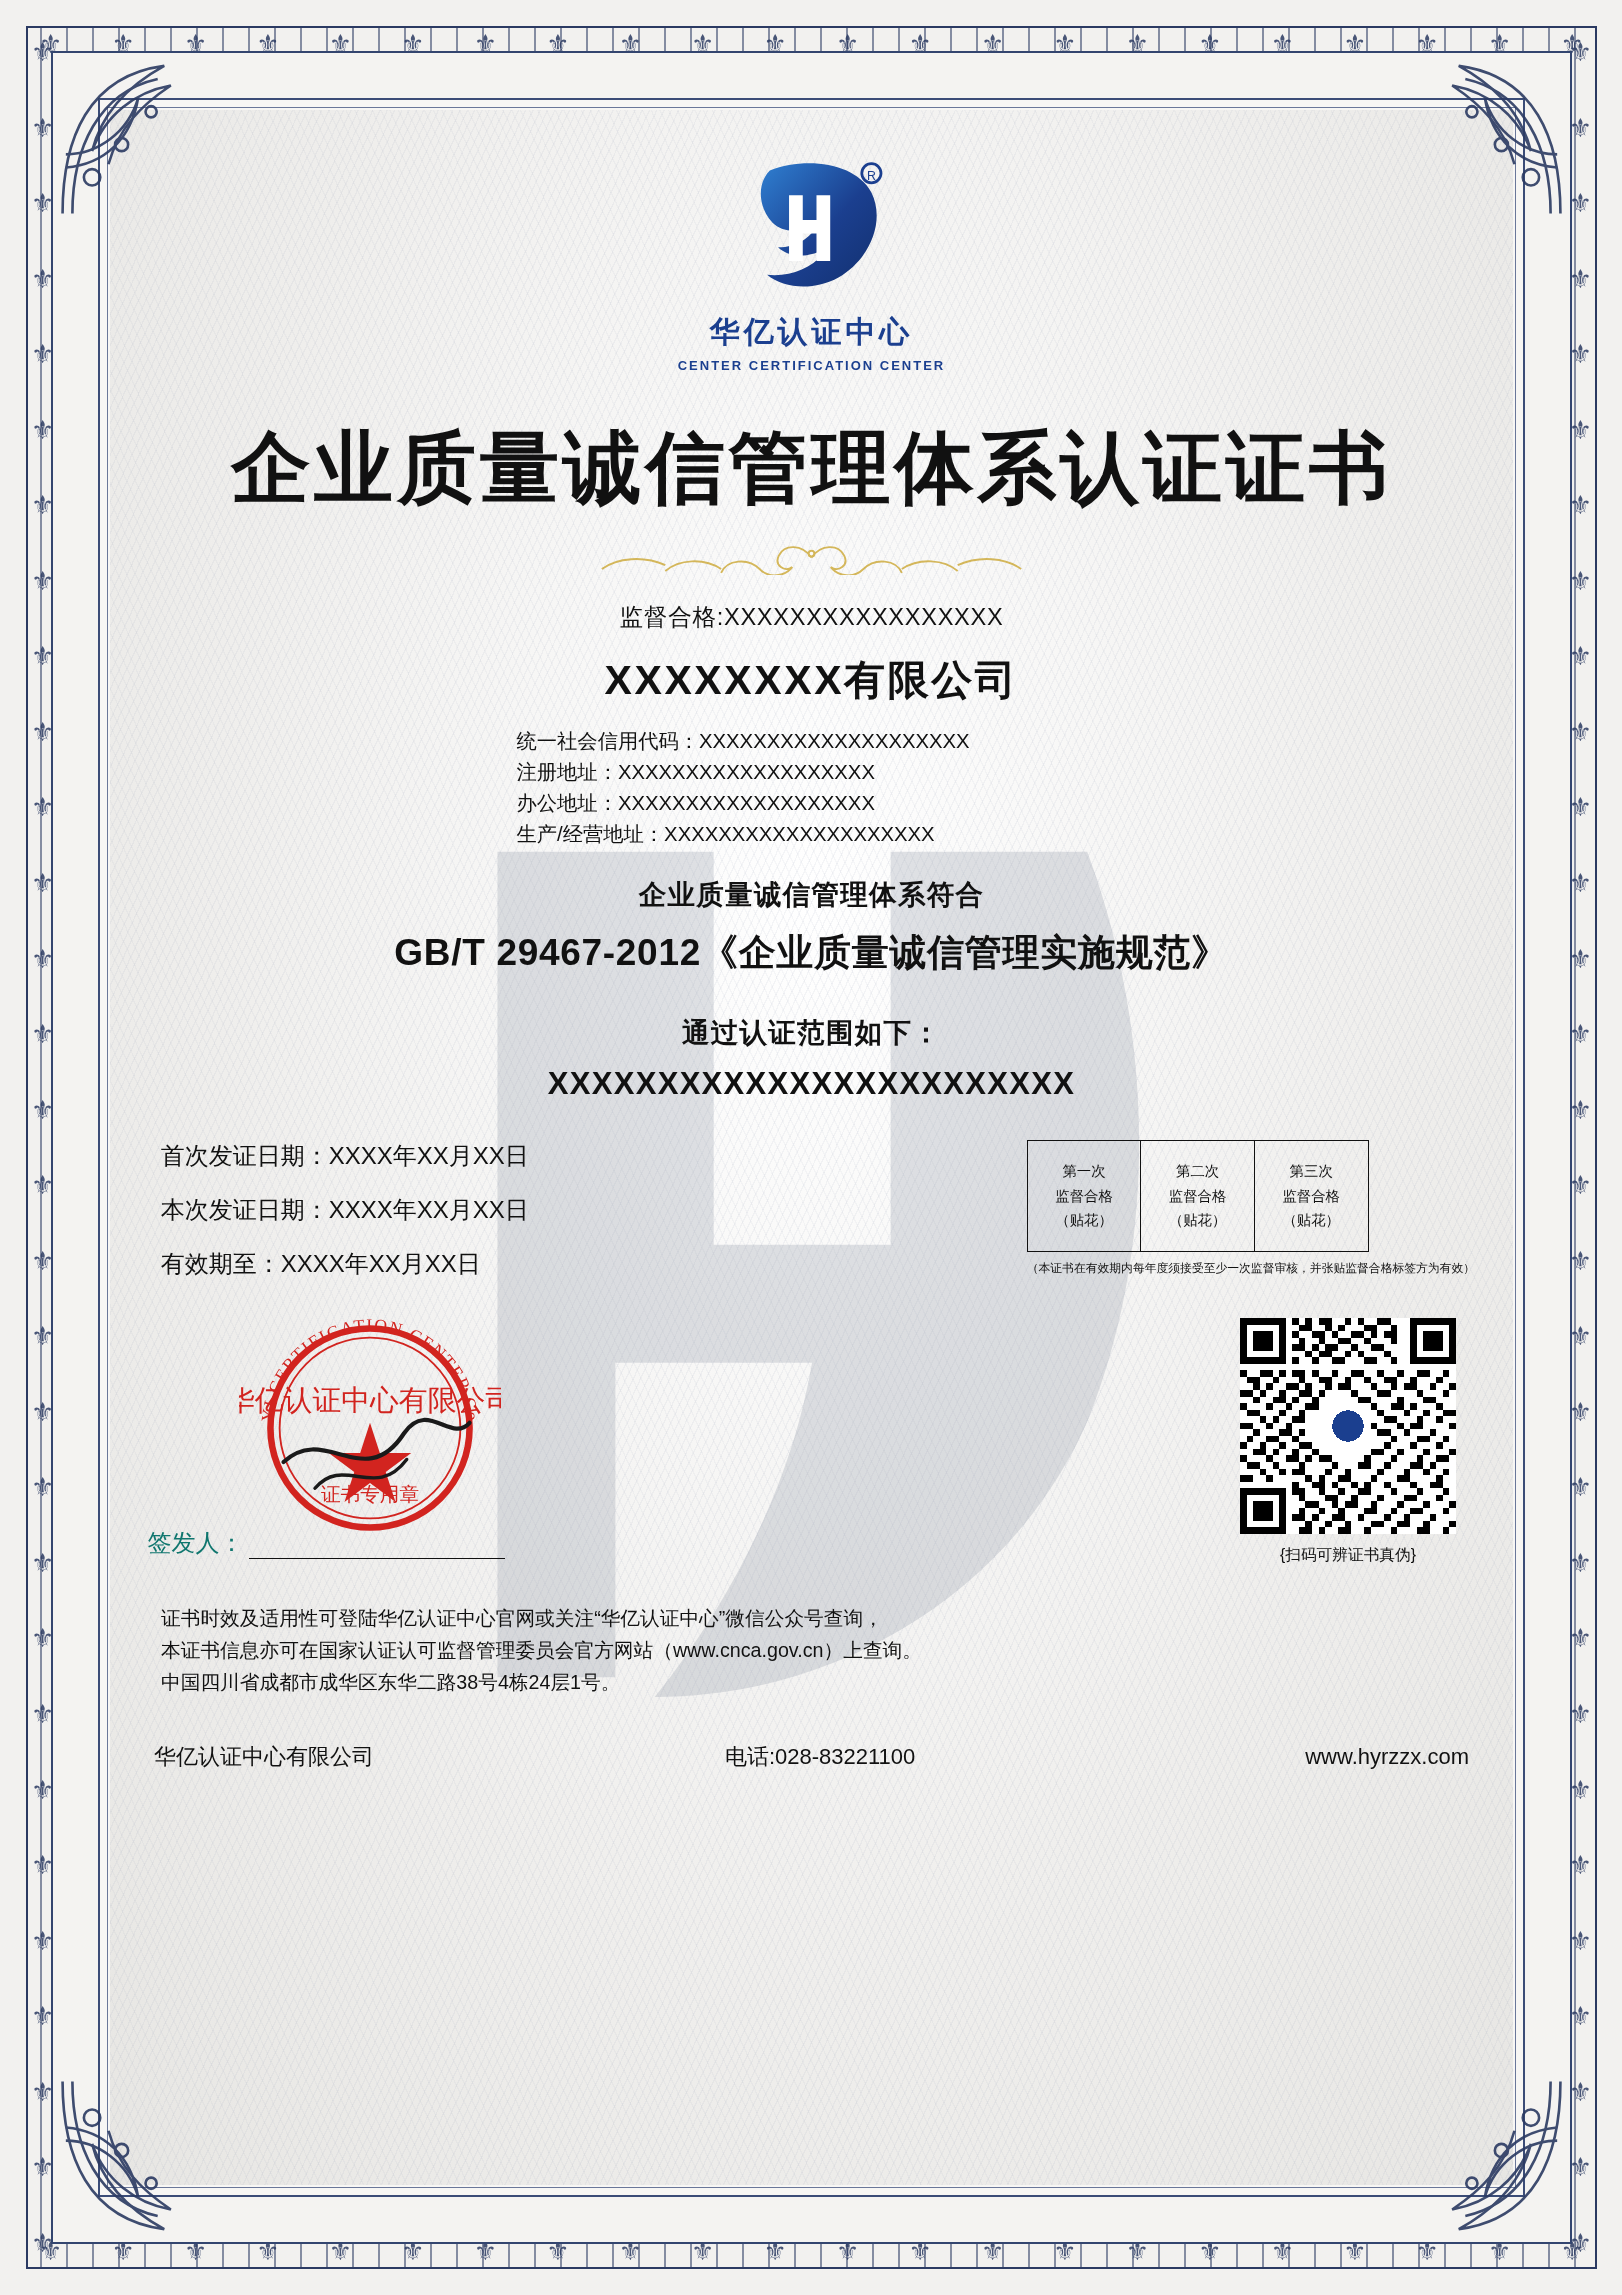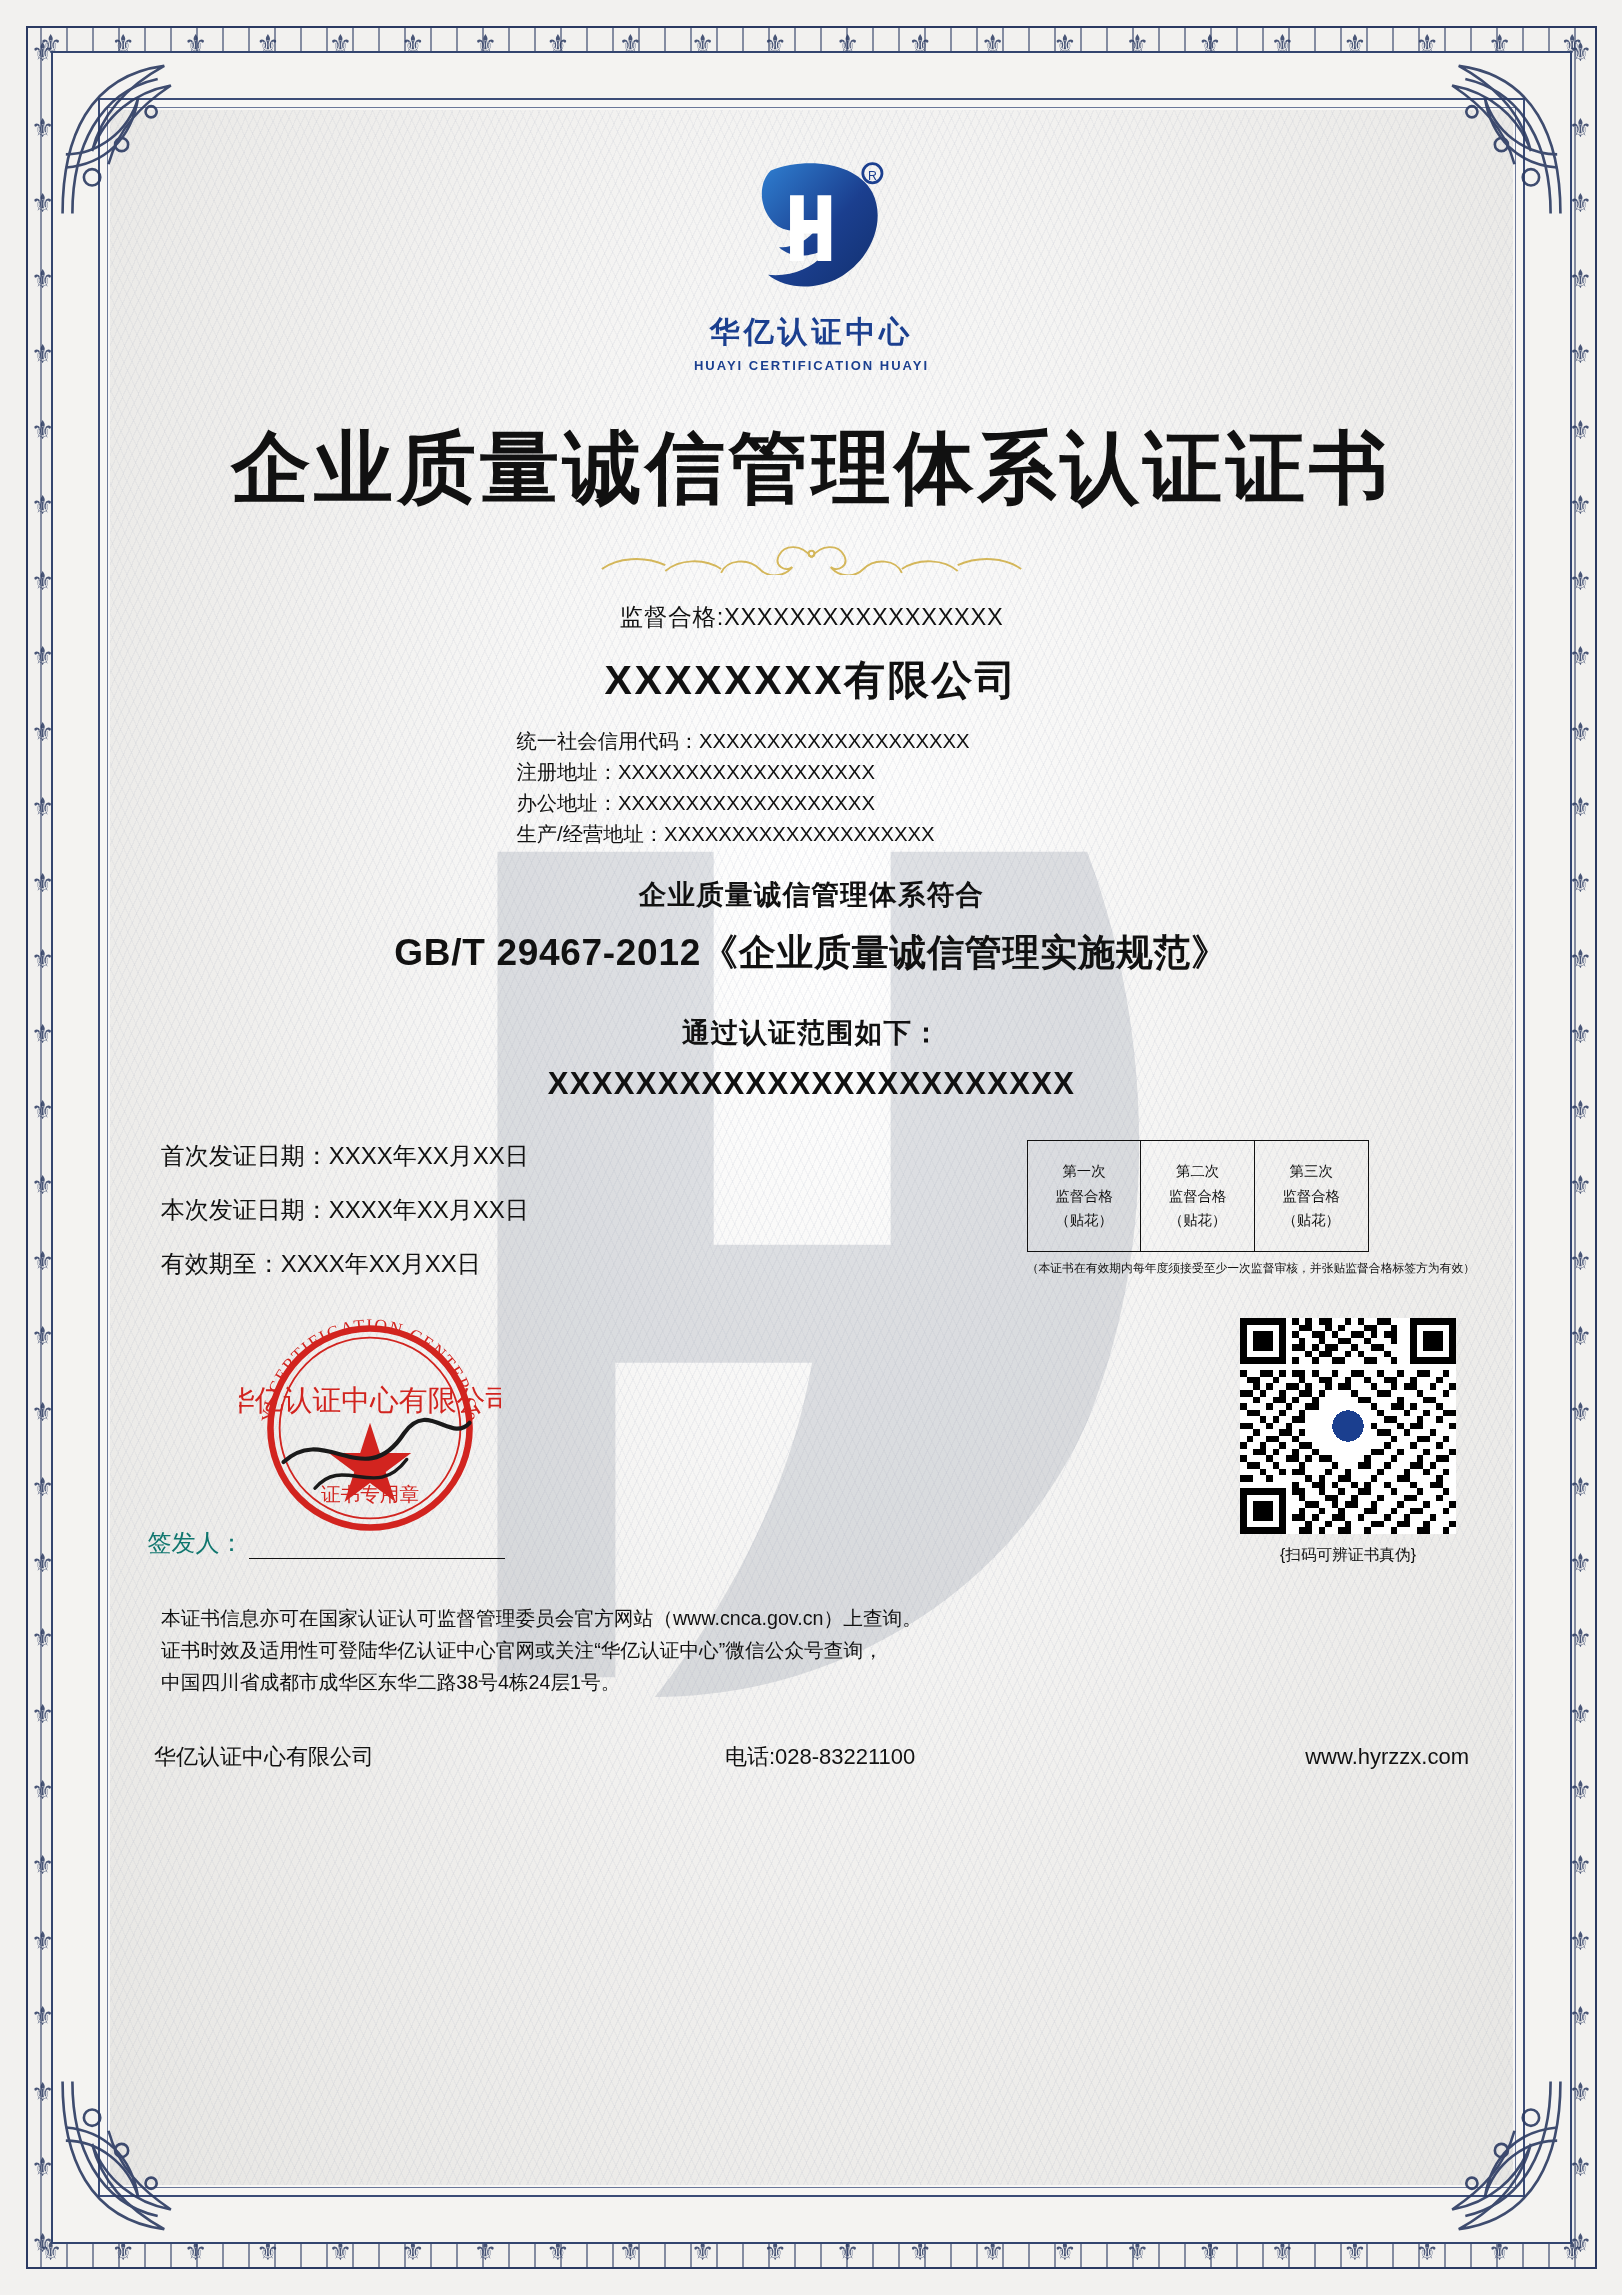--- a/index.html
+++ b/index.html
@@ -524,21 +524,21 @@
               <stop offset="100%" stop-color="#12306f"></stop>
             </linearGradient>
           </defs>
           <path d="M30 12 C56 2 92 6 104 28 C114 48 104 76 80 90 C62 100 40 98 28 88 C46 90 64 82 72 68 C60 76 44 76 36 68 C50 68 62 60 66 48 C56 58 40 58 32 50 C22 40 20 22 30 12 Z" fill="url(#lg)"></path>
           <path d="M44 30 L54 30 L54 48 L64 48 L64 30 L74 30 L74 78 L64 78 L64 58 L54 58 L54 78 L44 78 Z" fill="#ffffff"></path>
           <circle cx="104" cy="14" r="7" fill="none" stroke="#1b3f8f" stroke-width="2"></circle>
           <text x="104" y="19" font-size="9" text-anchor="middle" fill="#1b3f8f" font-family="Liberation Sans, sans-serif">R</text>
         </svg>
       </div>
       <div class="logo-cn">华亿认证中心</div>
-      <div class="logo-en">HUAYI CERTIFICATION HUAYI</div>
+      <div class="logo-en">CENTER CERTIFICATION CENTER</div>
     </div>
 
     <div class="cert-title">企业质量诚信管理体系认证证书</div>
 
     <div class="divider">
       <svg viewBox="0 0 600 36" fill="none" stroke="currentColor" stroke-width="2">
         <path d="M300 18 c-10 -14 -28 -14 -34 -2 c-5 10 6 18 14 12 c-8 10 -24 12 -34 2 c-12 -12 -34 -10 -40 4"></path>
         <path d="M300 18 c10 -14 28 -14 34 -2 c5 10 -6 18 -14 12 c8 10 24 12 34 2 c12 -12 34 -10 40 4"></path>
         <path d="M206 30 c-18 -12 -44 -10 -58 2"></path>
         <path d="M394 30 c18 -12 44 -10 58 2"></path>
@@ -870,22 +870,22 @@
             </g>
             <rect x="14" y="14" width="5" height="5" fill="#ffffff"></rect>
             <circle cx="16.5" cy="16.5" r="2.4" fill="#1b3f8f"></circle>
           </svg>
         </div>
         <div class="qr-caption">{扫码可辨证书真伪}</div>
       </div>
     </div>
 
     <div class="footnotes">
+      <div class="footnote">证书时效及适用性可登陆华亿认证中心官网或关注“华亿认证中心”微信公众号查询，</div>
       <div class="footnote">本证书信息亦可在国家认证认可监督管理委员会官方网站（www.cnca.gov.cn）上查询。</div>
-      <div class="footnote">证书时效及适用性可登陆华亿认证中心官网或关注“华亿认证中心”微信公众号查询，</div>
       <div class="footnote">中国四川省成都市成华区东华二路38号4栋24层1号。</div>
     </div>
 
     <div class="bottom-bar">
       <div>华亿认证中心有限公司</div>
       <div class="b-mid">电话:028-83221100</div>
       <div>www.hyrzzx.com</div>
     </div>
 
   </div>

